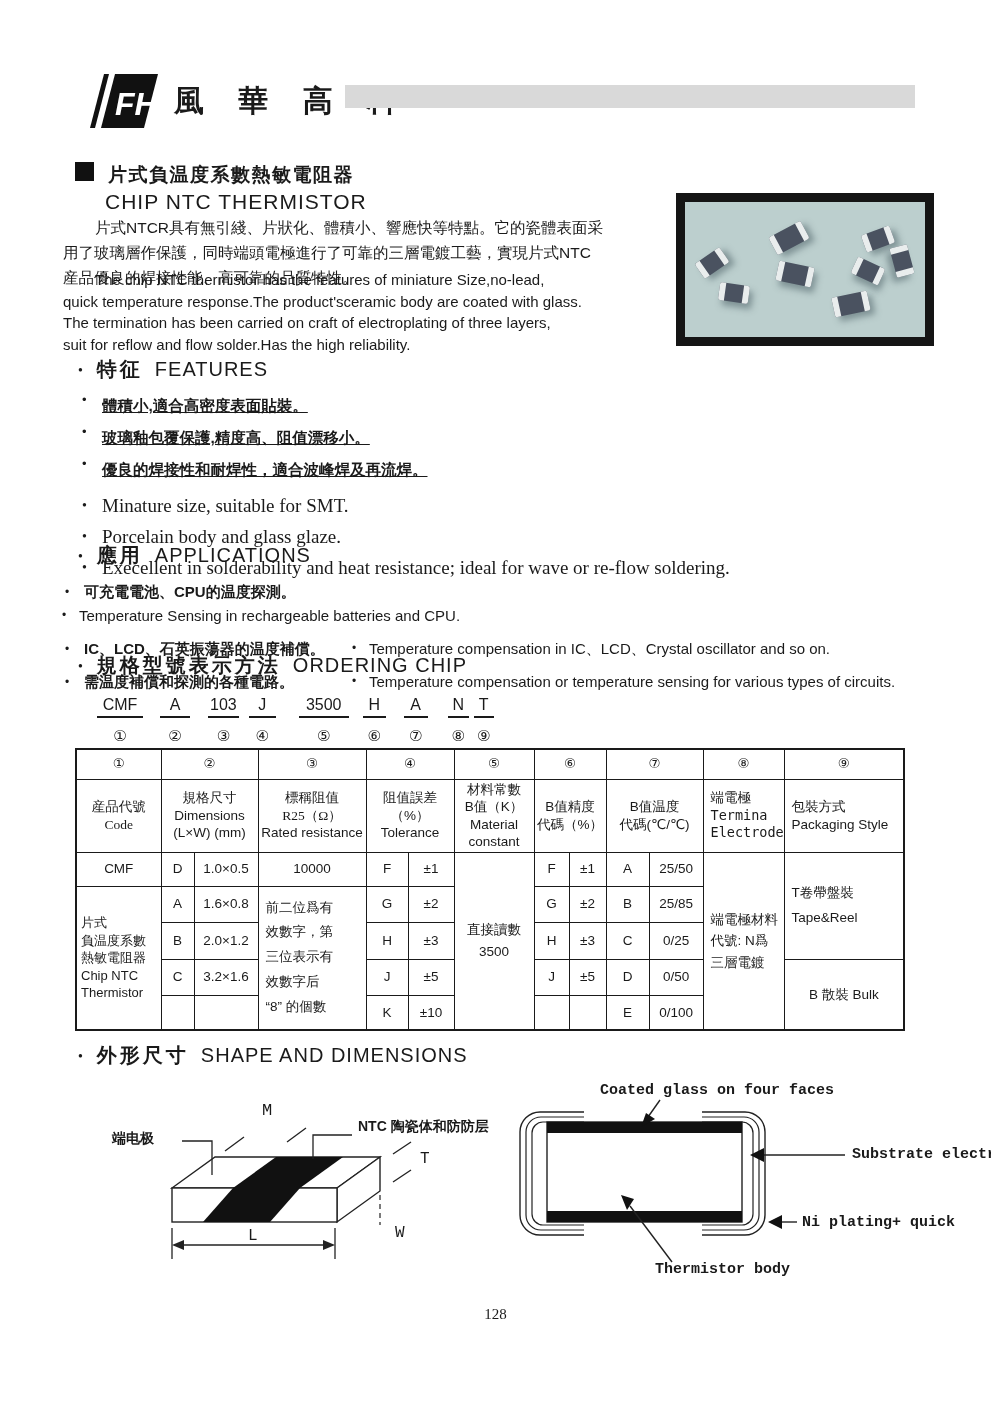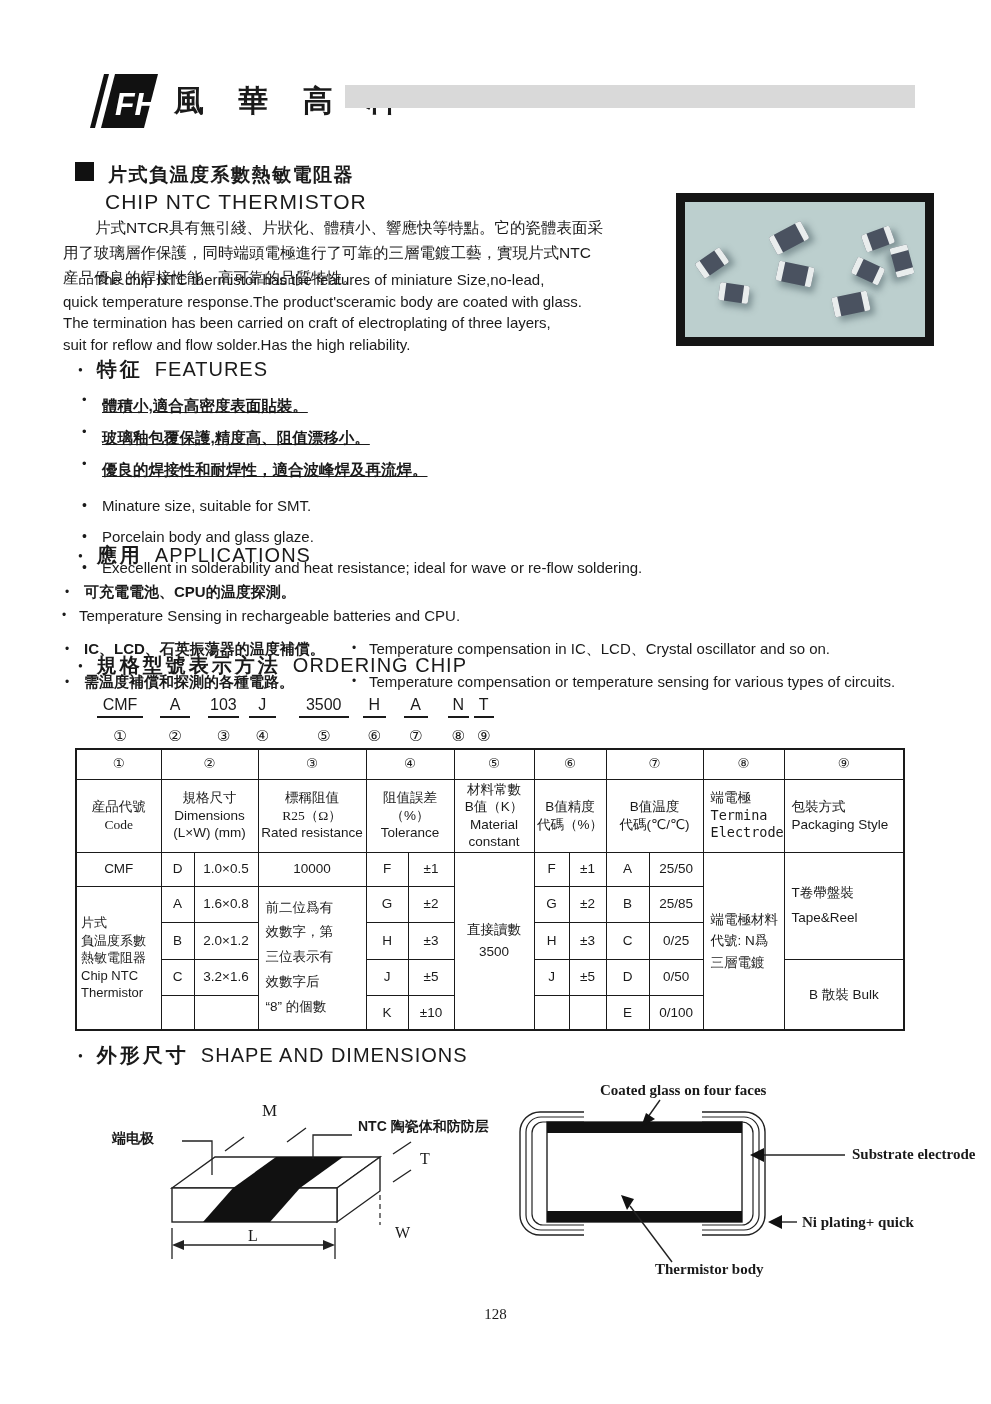--- a/index.html
+++ b/index.html
@@ -35,21 +35,21 @@
   .sec{position:absolute;left:62px;}
   .sec-h{font-size:20px;display:flex;align-items:center;}
   .sec-h::before{content:"●";font-size:8px;margin:0 14px 0 16px;}
   .h-zh{font-weight:bold;letter-spacing:3px;margin-right:12px;}
   .h-en{letter-spacing:1px;}
 
   
   #features{top:356px;width:880px;}
   .feat-zh{margin:7px 0 0 20px;font-size:15.5px;line-height:25px;position:relative;padding-left:20px;font-weight:bold;text-decoration:underline;}
   .feat-zh::before{content:"•";position:absolute;left:0;top:-6px;font-size:13px;font-weight:normal;}
-  .feat-en{margin:8px 0 0 20px;font-size:15px;line-height:23px;position:relative;padding-left:20px;}
+  .feat-en{margin:8px 0 0 20px;font-size:19px;line-height:23px;position:relative;padding-left:20px;font-family:Liberation Serif, serif;}
   .feat-en::before{content:"•";position:absolute;left:0;font-size:14px;}
   .fz-first{margin-top:10px;}
   .fe-first{margin-top:12px;}
 
   
   #applications{top:542px;width:900px;}
   .app-row{display:flex;margin-top:9px;font-size:15px;line-height:24px;}
   .app-zh{width:268px;position:relative;padding-left:22px;font-weight:bold;}
   .app-zh::before{content:"•";position:absolute;left:3px;font-size:12px;font-weight:normal;}
   .app-en{flex:1;position:relative;padding-left:17px;}
@@ -82,21 +82,21 @@
   .mono{font-family:"DejaVu Sans Mono",monospace;font-size:12.5px;}
   .serif{font-family:"Liberation Serif","DejaVu Serif",serif;}
   .lh-wide{line-height:1.85 !important;}
   .lh-med{line-height:1.6 !important;}
   .code-merged{line-height:1.35 !important;font-size:13px !important;padding-left:4px !important;}
 
   
   #shape-sec{top:1042px;width:880px;}
   #dims-svg{position:absolute;left:0;top:1075px;}
   .dlab{position:absolute;font-size:14px;white-space:nowrap;}
-  .dserif{font-family:Liberation Serif, serif;}
+  .dserif{font-family:Liberation Mono, monospace;}
   .dbold{font-weight:bold;font-size:15px;}
 
   #page-num{position:absolute;left:0;top:1306px;width:991px;text-align:center;font-size:15px;
             font-family:"Liberation Serif","DejaVu Serif",serif;}
 </style>
 </head>
 <body>
 
 <div id="page">
 

